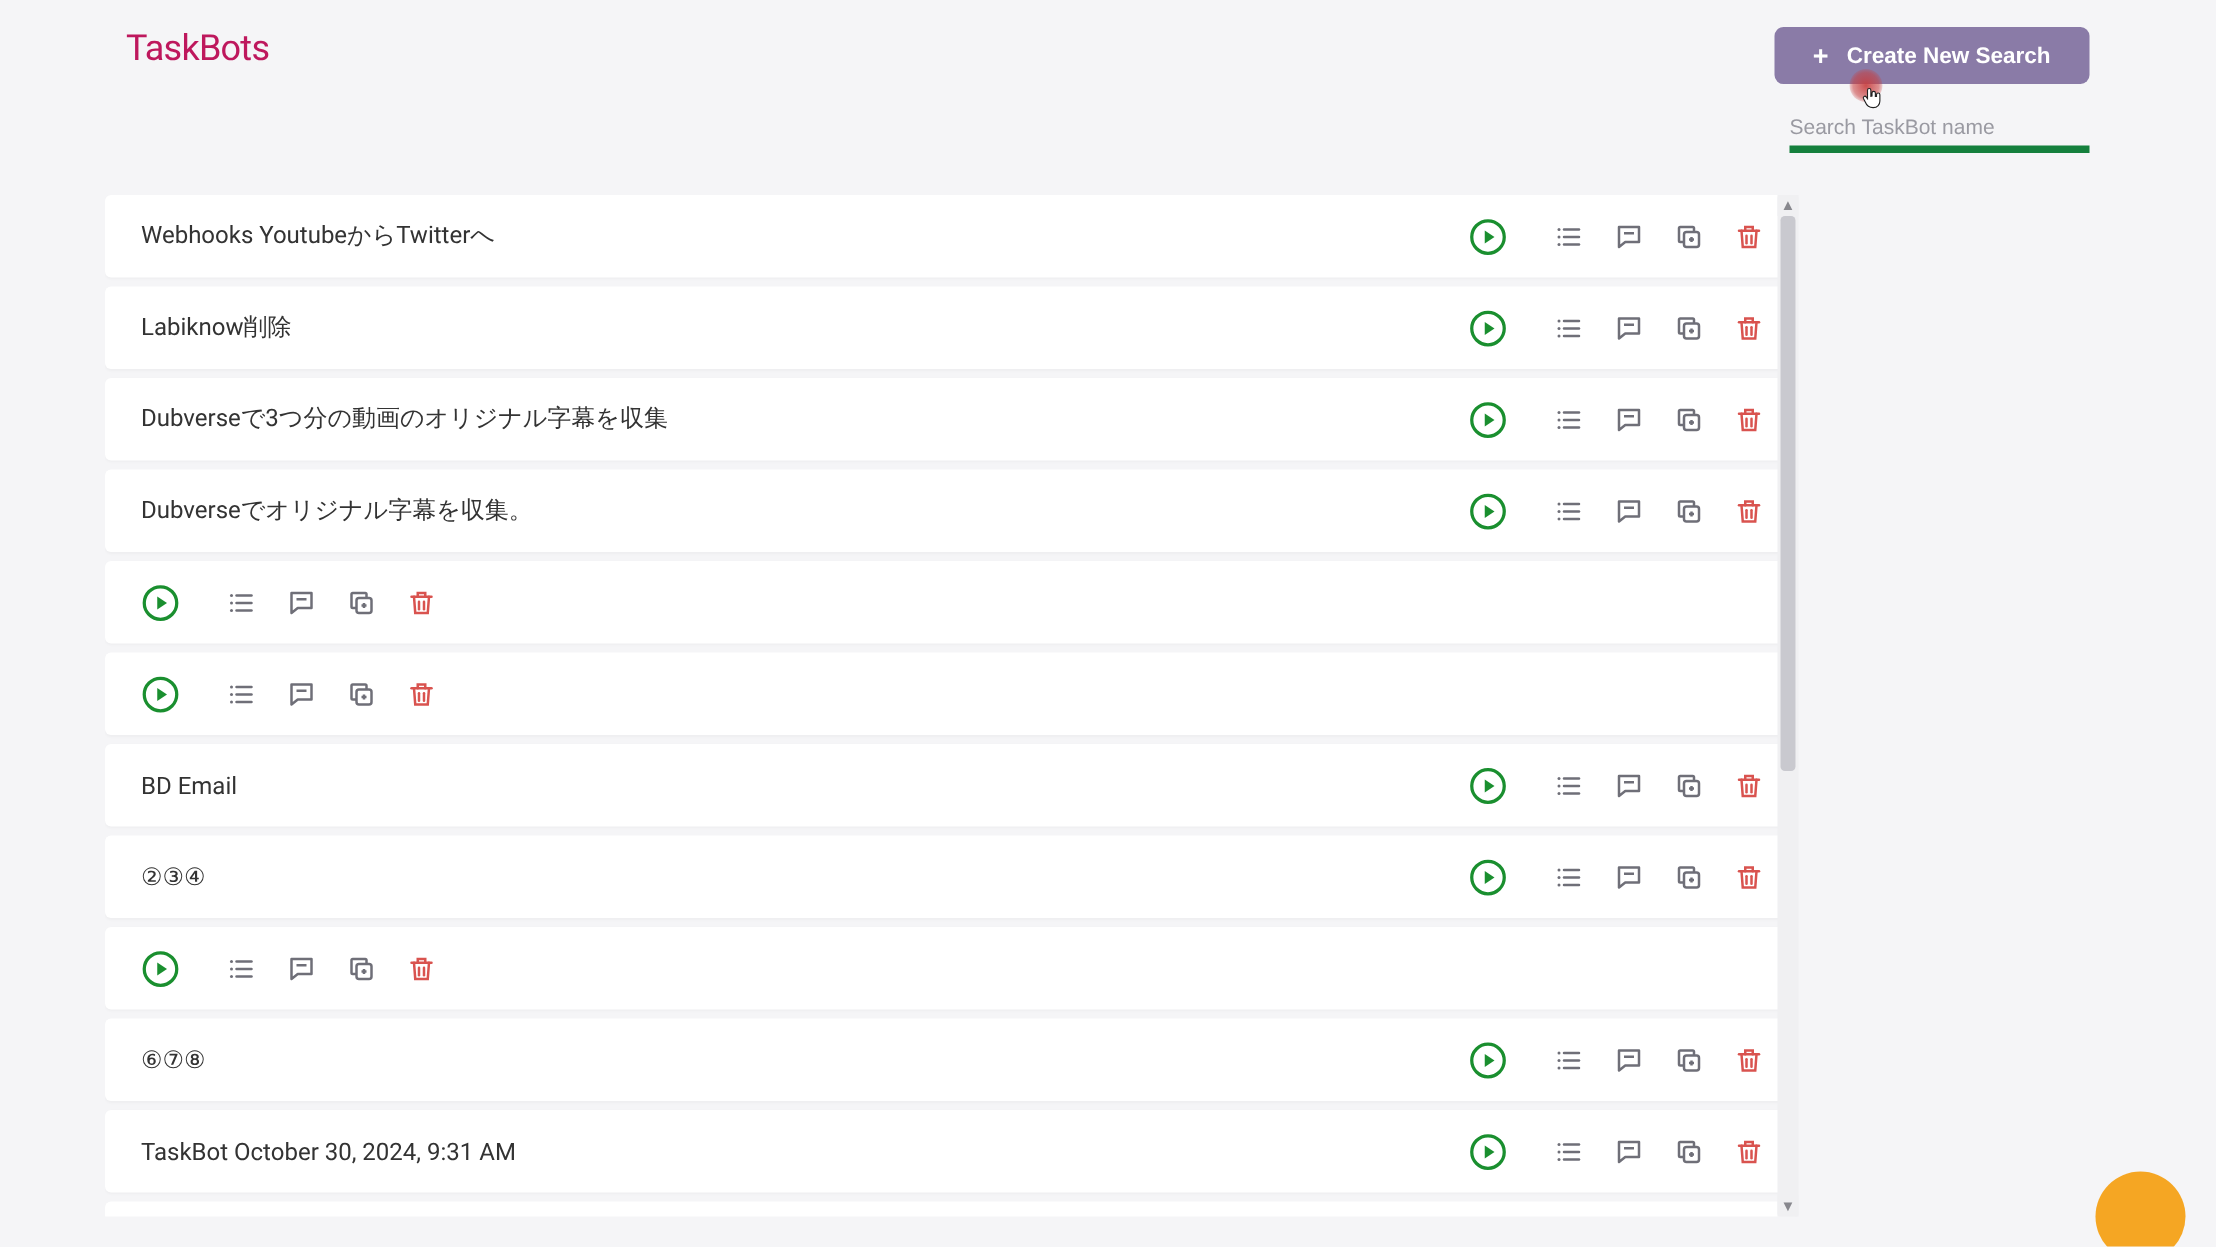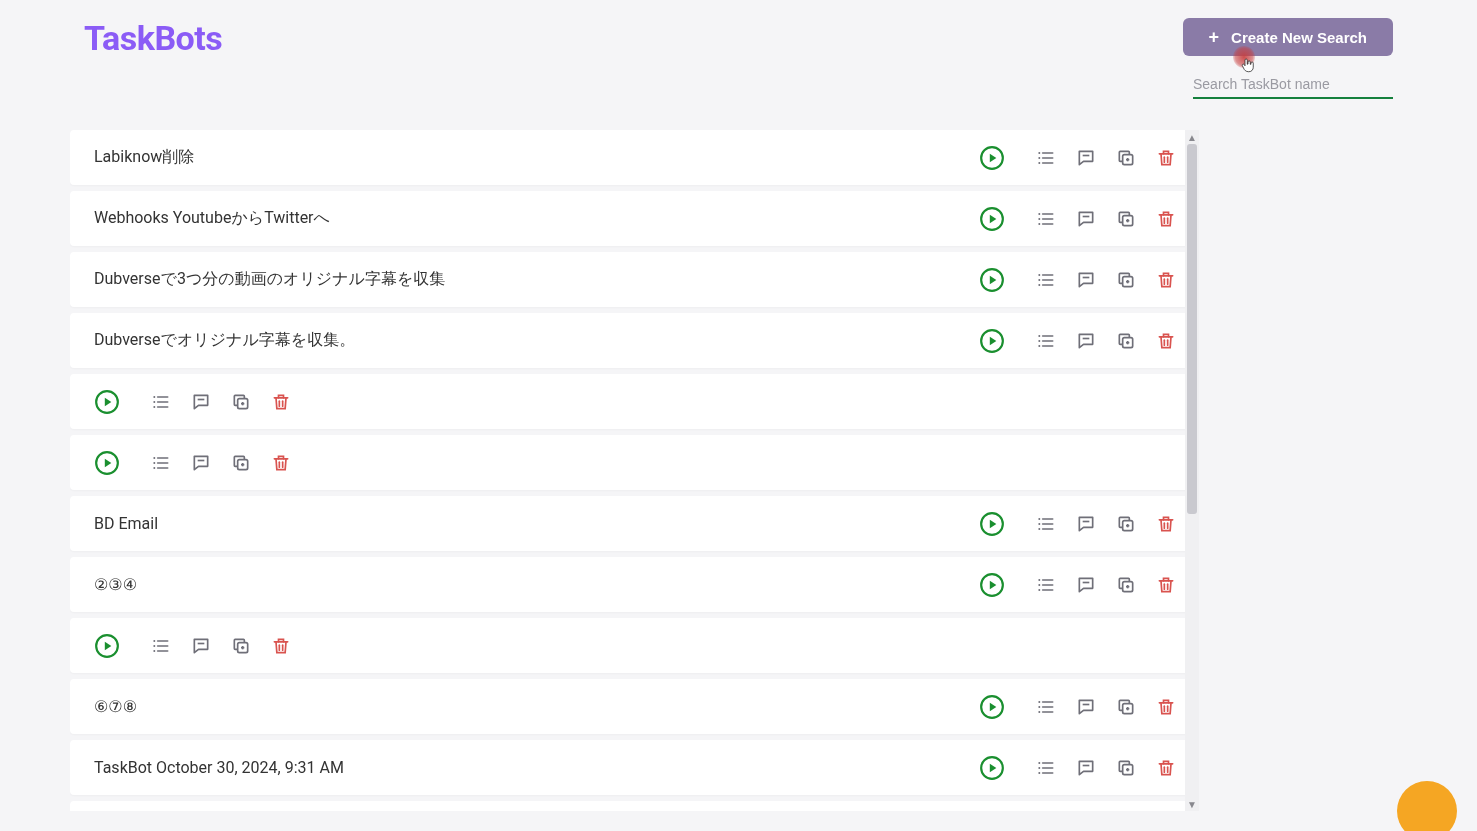--- a/index.html
+++ b/index.html
@@ -14,23 +14,23 @@
     .page {
       padding: 18px 84px 0 84px;
     }
     .header-row {
       display: flex;
       justify-content: space-between;
       align-items: flex-start;
       margin-bottom: 8px;
     }
     .page-title {
-      font-size: 34px;
-      font-weight: 700;
-      color: #8b5cf6;
+      font-size: 24px;
+      font-weight: 400;
+      color: #be185d;
       letter-spacing: -0.5px;
     }
     .right-col {
       display: flex;
       flex-direction: column;
       align-items: flex-end;
       gap: 18px;
     }
     .create-btn {
       background: #8a7ba7;
@@ -64,21 +64,21 @@
     .cursor-hand {
       position: absolute;
       top: 36px;
       left: 56px;
       width: 18px;
       height: 22px;
       pointer-events: none;
     }
     .search-wrap {
       width: 200px;
-      border-bottom: 2px solid #15803d;
+      border-bottom: 5px solid #15803d;
       padding-bottom: 4px;
     }
     .search-input {
       width: 100%;
       border: none;
       background: transparent;
       outline: none;
       font-size: 14px;
       color: #444;
     }
@@ -200,65 +200,65 @@
       <div class="search-wrap">
         <input class="search-input" type="text" placeholder="Search TaskBot name" style="">
       </div>
     </div>
   </div>
 </div>
 
 <div class="list-area">
   <div class="list-inner" id="rows-container">
       <div class="row">
+        <div class="row-name">Webhooks YoutubeからTwitterへ</div>
+        <div class="row-actions">
+          <span class="icon-btn play gap-after-play">
+  <svg viewBox="0 0 24 24" width="26" height="26" fill="none" stroke="currentColor" stroke-width="2">
+    <circle cx="12" cy="12" r="10"></circle>
+    <path d="M10 8l6 4-6 4z" fill="currentColor" stroke="none"></path>
+  </svg>
+</span>
+          <span class="icon-btn ">
+  <svg viewBox="0 0 24 24" width="20" height="20" fill="none" stroke="currentColor" stroke-width="2" stroke-linecap="round">
+    <line x1="8" y1="6" x2="20" y2="6"></line>
+              <line x1="8" y1="12" x2="20" y2="12"></line>
+              <line x1="8" y1="18" x2="20" y2="18"></line>
+    <circle cx="4" cy="6" r="1.2" fill="currentColor" stroke="none"></circle>
+    <circle cx="4" cy="12" r="1.2" fill="currentColor" stroke="none"></circle>
+    <circle cx="4" cy="18" r="1.2" fill="currentColor" stroke="none"></circle>
+  </svg>
+</span>
+          <span class="icon-btn ">
+  <svg viewBox="0 0 24 24" width="20" height="20" fill="none" stroke="currentColor" stroke-width="2" stroke-linejoin="round">
+    <path d="M4 4h16v12H9l-5 4V4z"></path>
+    <line x1="8" y1="9" x2="16" y2="9"></line>
+  </svg>
+</span>
+          <span class="icon-btn ">
+  <svg viewBox="0 0 24 24" width="20" height="20" fill="none" stroke="currentColor" stroke-width="2" stroke-linejoin="round">
+    <rect x="8" y="8" width="12" height="12" rx="2"></rect>
+    <path d="M16 8V5a1 1 0 00-1-1H5a1 1 0 00-1 1v10a1 1 0 001 1h3"></path>
+    <line x1="12" y1="14" x2="16" y2="14"></line>
+              <line x1="14" y1="12" x2="14" y2="16"></line>
+  </svg>
+</span>
+          <span class="icon-btn delete">
+  <svg viewBox="0 0 24 24" width="20" height="20" fill="none" stroke="currentColor" stroke-width="2" stroke-linecap="round">
+    <path d="M4 7h16"></path>
+              <path d="M9 7V4h6v3"></path>
+    <path d="M6 7l1 13h10l1-13"></path>
+    <line x1="10" y1="11" x2="10" y2="17"></line>
+              <line x1="14" y1="11" x2="14" y2="17"></line>
+  </svg>
+</span>
+        </div>
+      </div>
+      <div class="row">
         <div class="row-name">Labiknow削除</div>
-        <div class="row-actions">
-          <span class="icon-btn play gap-after-play">
-  <svg viewBox="0 0 24 24" width="26" height="26" fill="none" stroke="currentColor" stroke-width="2">
-    <circle cx="12" cy="12" r="10"></circle>
-    <path d="M10 8l6 4-6 4z" fill="currentColor" stroke="none"></path>
-  </svg>
-</span>
-          <span class="icon-btn ">
-  <svg viewBox="0 0 24 24" width="20" height="20" fill="none" stroke="currentColor" stroke-width="2" stroke-linecap="round">
-    <line x1="8" y1="6" x2="20" y2="6"></line>
-              <line x1="8" y1="12" x2="20" y2="12"></line>
-              <line x1="8" y1="18" x2="20" y2="18"></line>
-    <circle cx="4" cy="6" r="1.2" fill="currentColor" stroke="none"></circle>
-    <circle cx="4" cy="12" r="1.2" fill="currentColor" stroke="none"></circle>
-    <circle cx="4" cy="18" r="1.2" fill="currentColor" stroke="none"></circle>
-  </svg>
-</span>
-          <span class="icon-btn ">
-  <svg viewBox="0 0 24 24" width="20" height="20" fill="none" stroke="currentColor" stroke-width="2" stroke-linejoin="round">
-    <path d="M4 4h16v12H9l-5 4V4z"></path>
-    <line x1="8" y1="9" x2="16" y2="9"></line>
-  </svg>
-</span>
-          <span class="icon-btn ">
-  <svg viewBox="0 0 24 24" width="20" height="20" fill="none" stroke="currentColor" stroke-width="2" stroke-linejoin="round">
-    <rect x="8" y="8" width="12" height="12" rx="2"></rect>
-    <path d="M16 8V5a1 1 0 00-1-1H5a1 1 0 00-1 1v10a1 1 0 001 1h3"></path>
-    <line x1="12" y1="14" x2="16" y2="14"></line>
-              <line x1="14" y1="12" x2="14" y2="16"></line>
-  </svg>
-</span>
-          <span class="icon-btn delete">
-  <svg viewBox="0 0 24 24" width="20" height="20" fill="none" stroke="currentColor" stroke-width="2" stroke-linecap="round">
-    <path d="M4 7h16"></path>
-              <path d="M9 7V4h6v3"></path>
-    <path d="M6 7l1 13h10l1-13"></path>
-    <line x1="10" y1="11" x2="10" y2="17"></line>
-              <line x1="14" y1="11" x2="14" y2="17"></line>
-  </svg>
-</span>
-        </div>
-      </div>
-      <div class="row">
-        <div class="row-name">Webhooks YoutubeからTwitterへ</div>
         <div class="row-actions">
           <span class="icon-btn play gap-after-play">
   <svg viewBox="0 0 24 24" width="26" height="26" fill="none" stroke="currentColor" stroke-width="2">
     <circle cx="12" cy="12" r="10"></circle>
     <path d="M10 8l6 4-6 4z" fill="currentColor" stroke="none"></path>
   </svg>
 </span>
           <span class="icon-btn ">
   <svg viewBox="0 0 24 24" width="20" height="20" fill="none" stroke="currentColor" stroke-width="2" stroke-linecap="round">
     <line x1="8" y1="6" x2="20" y2="6"></line>

